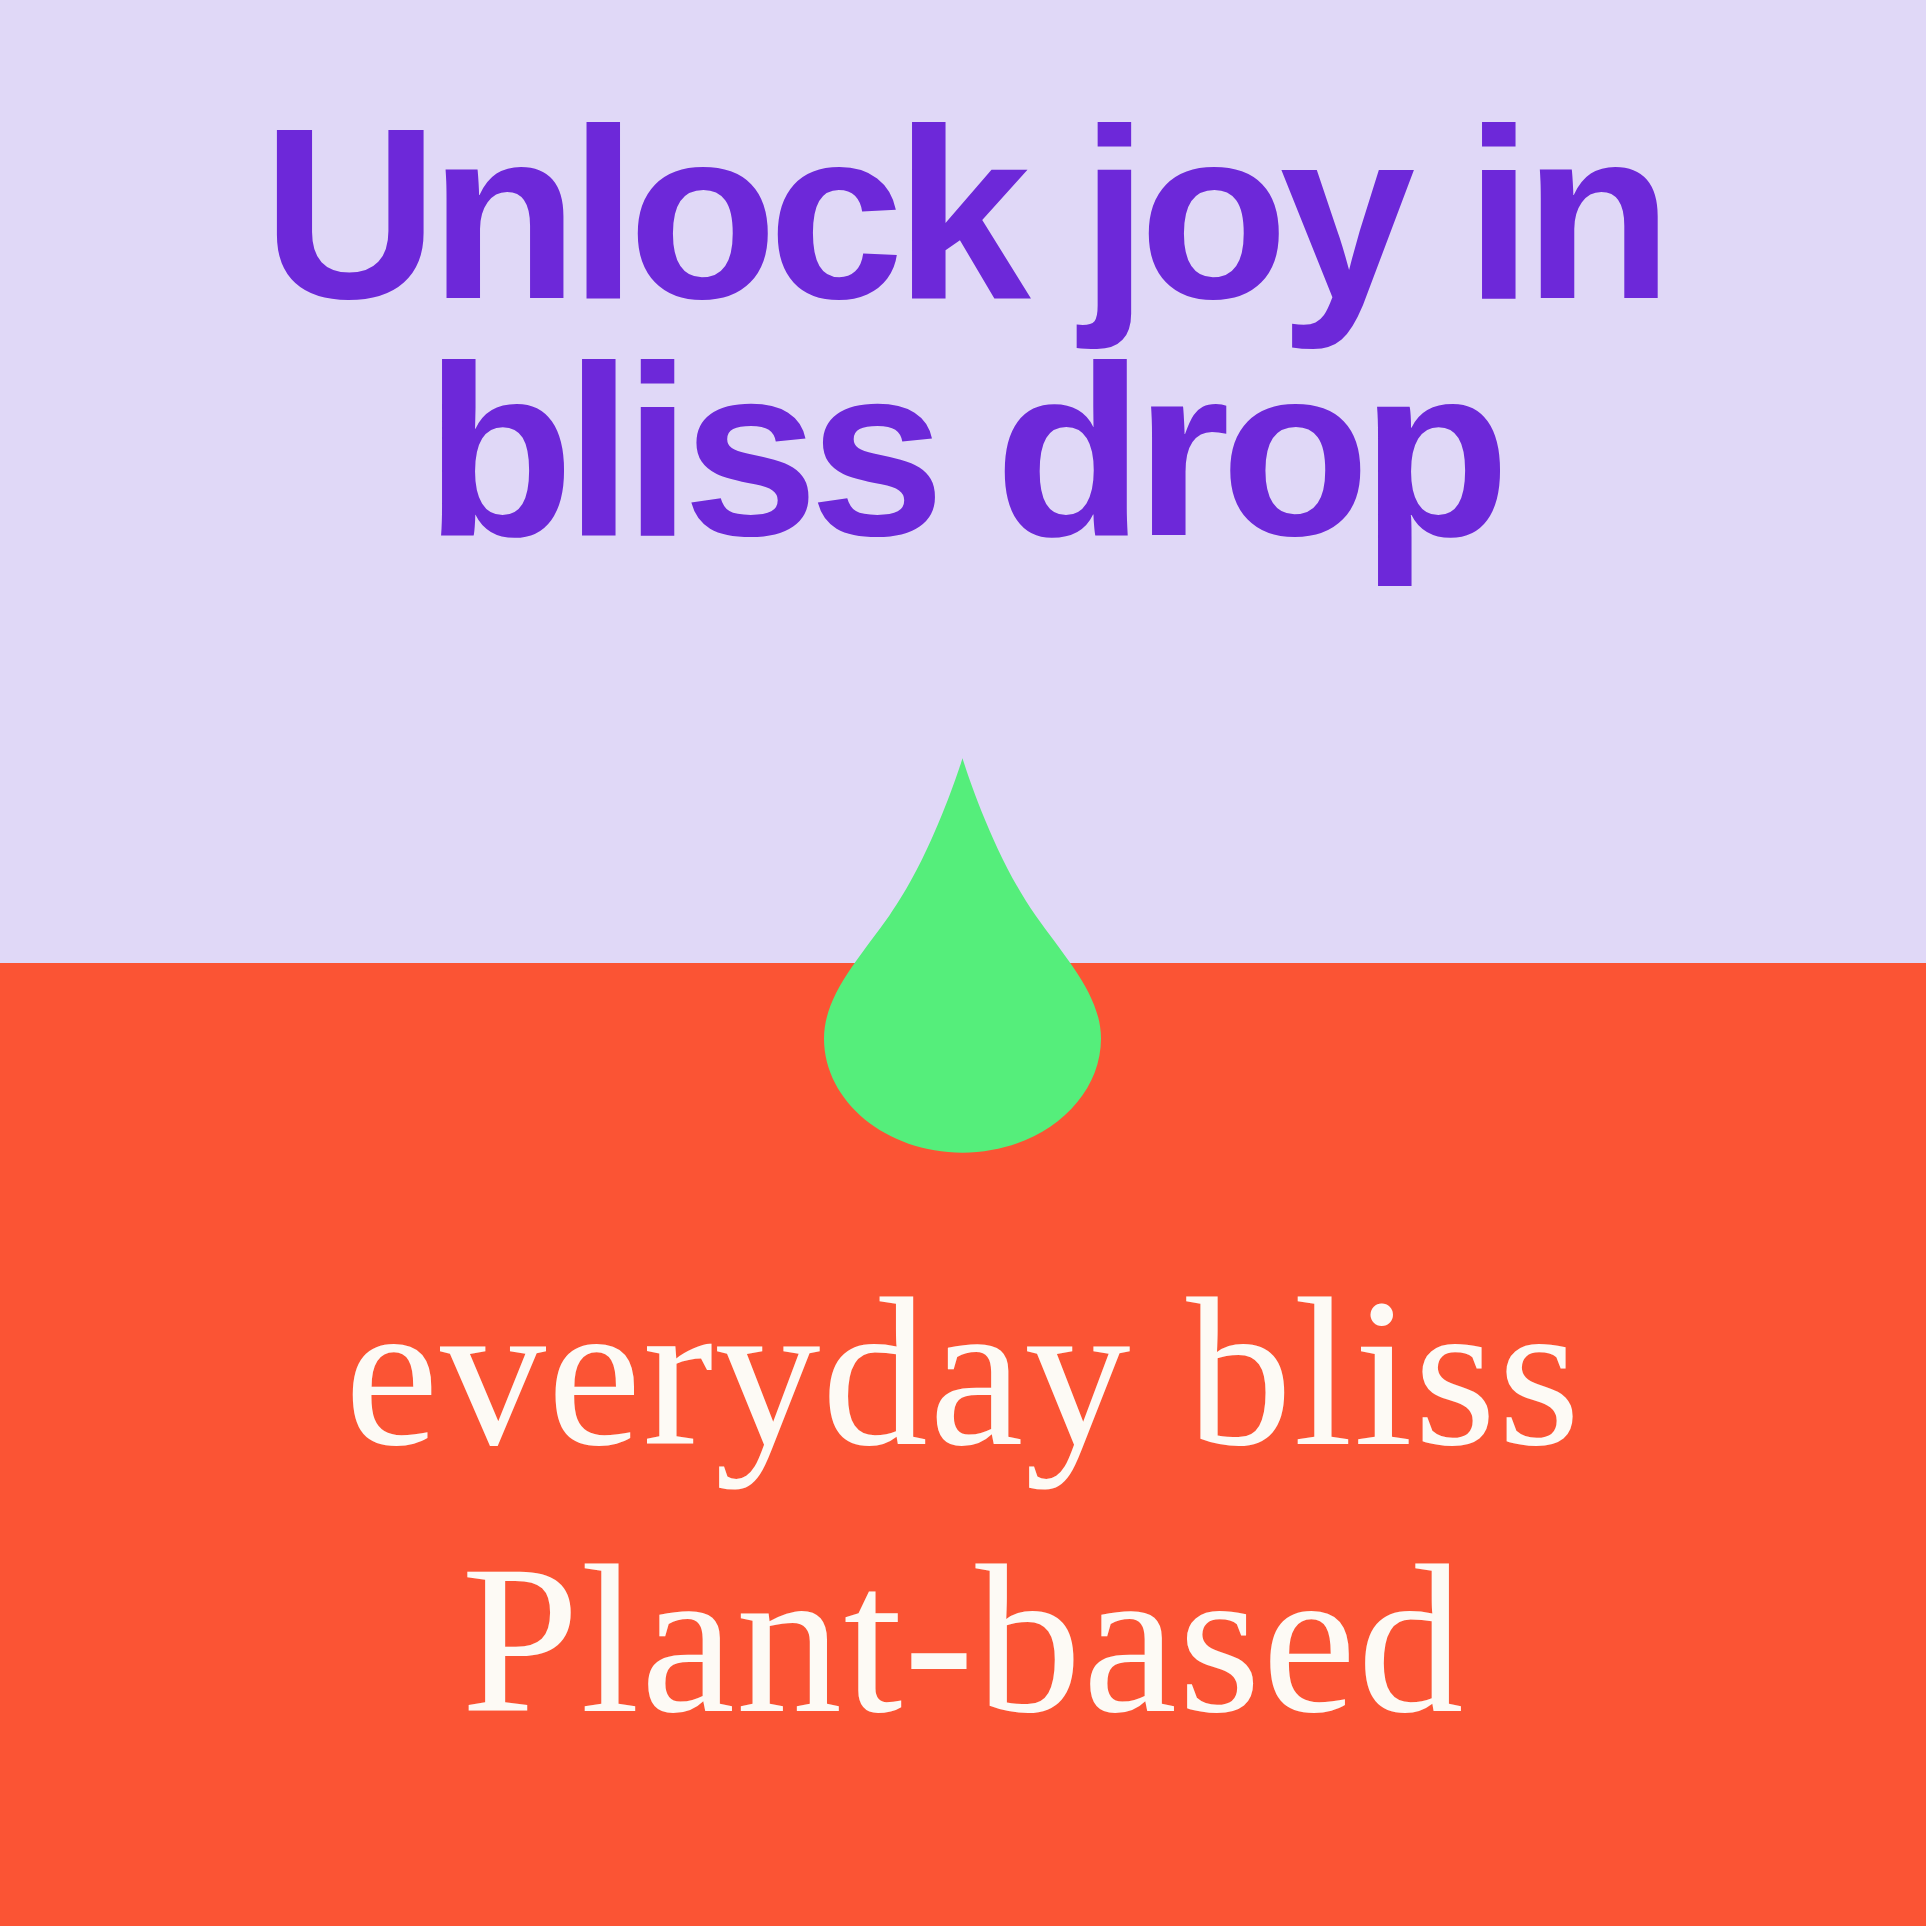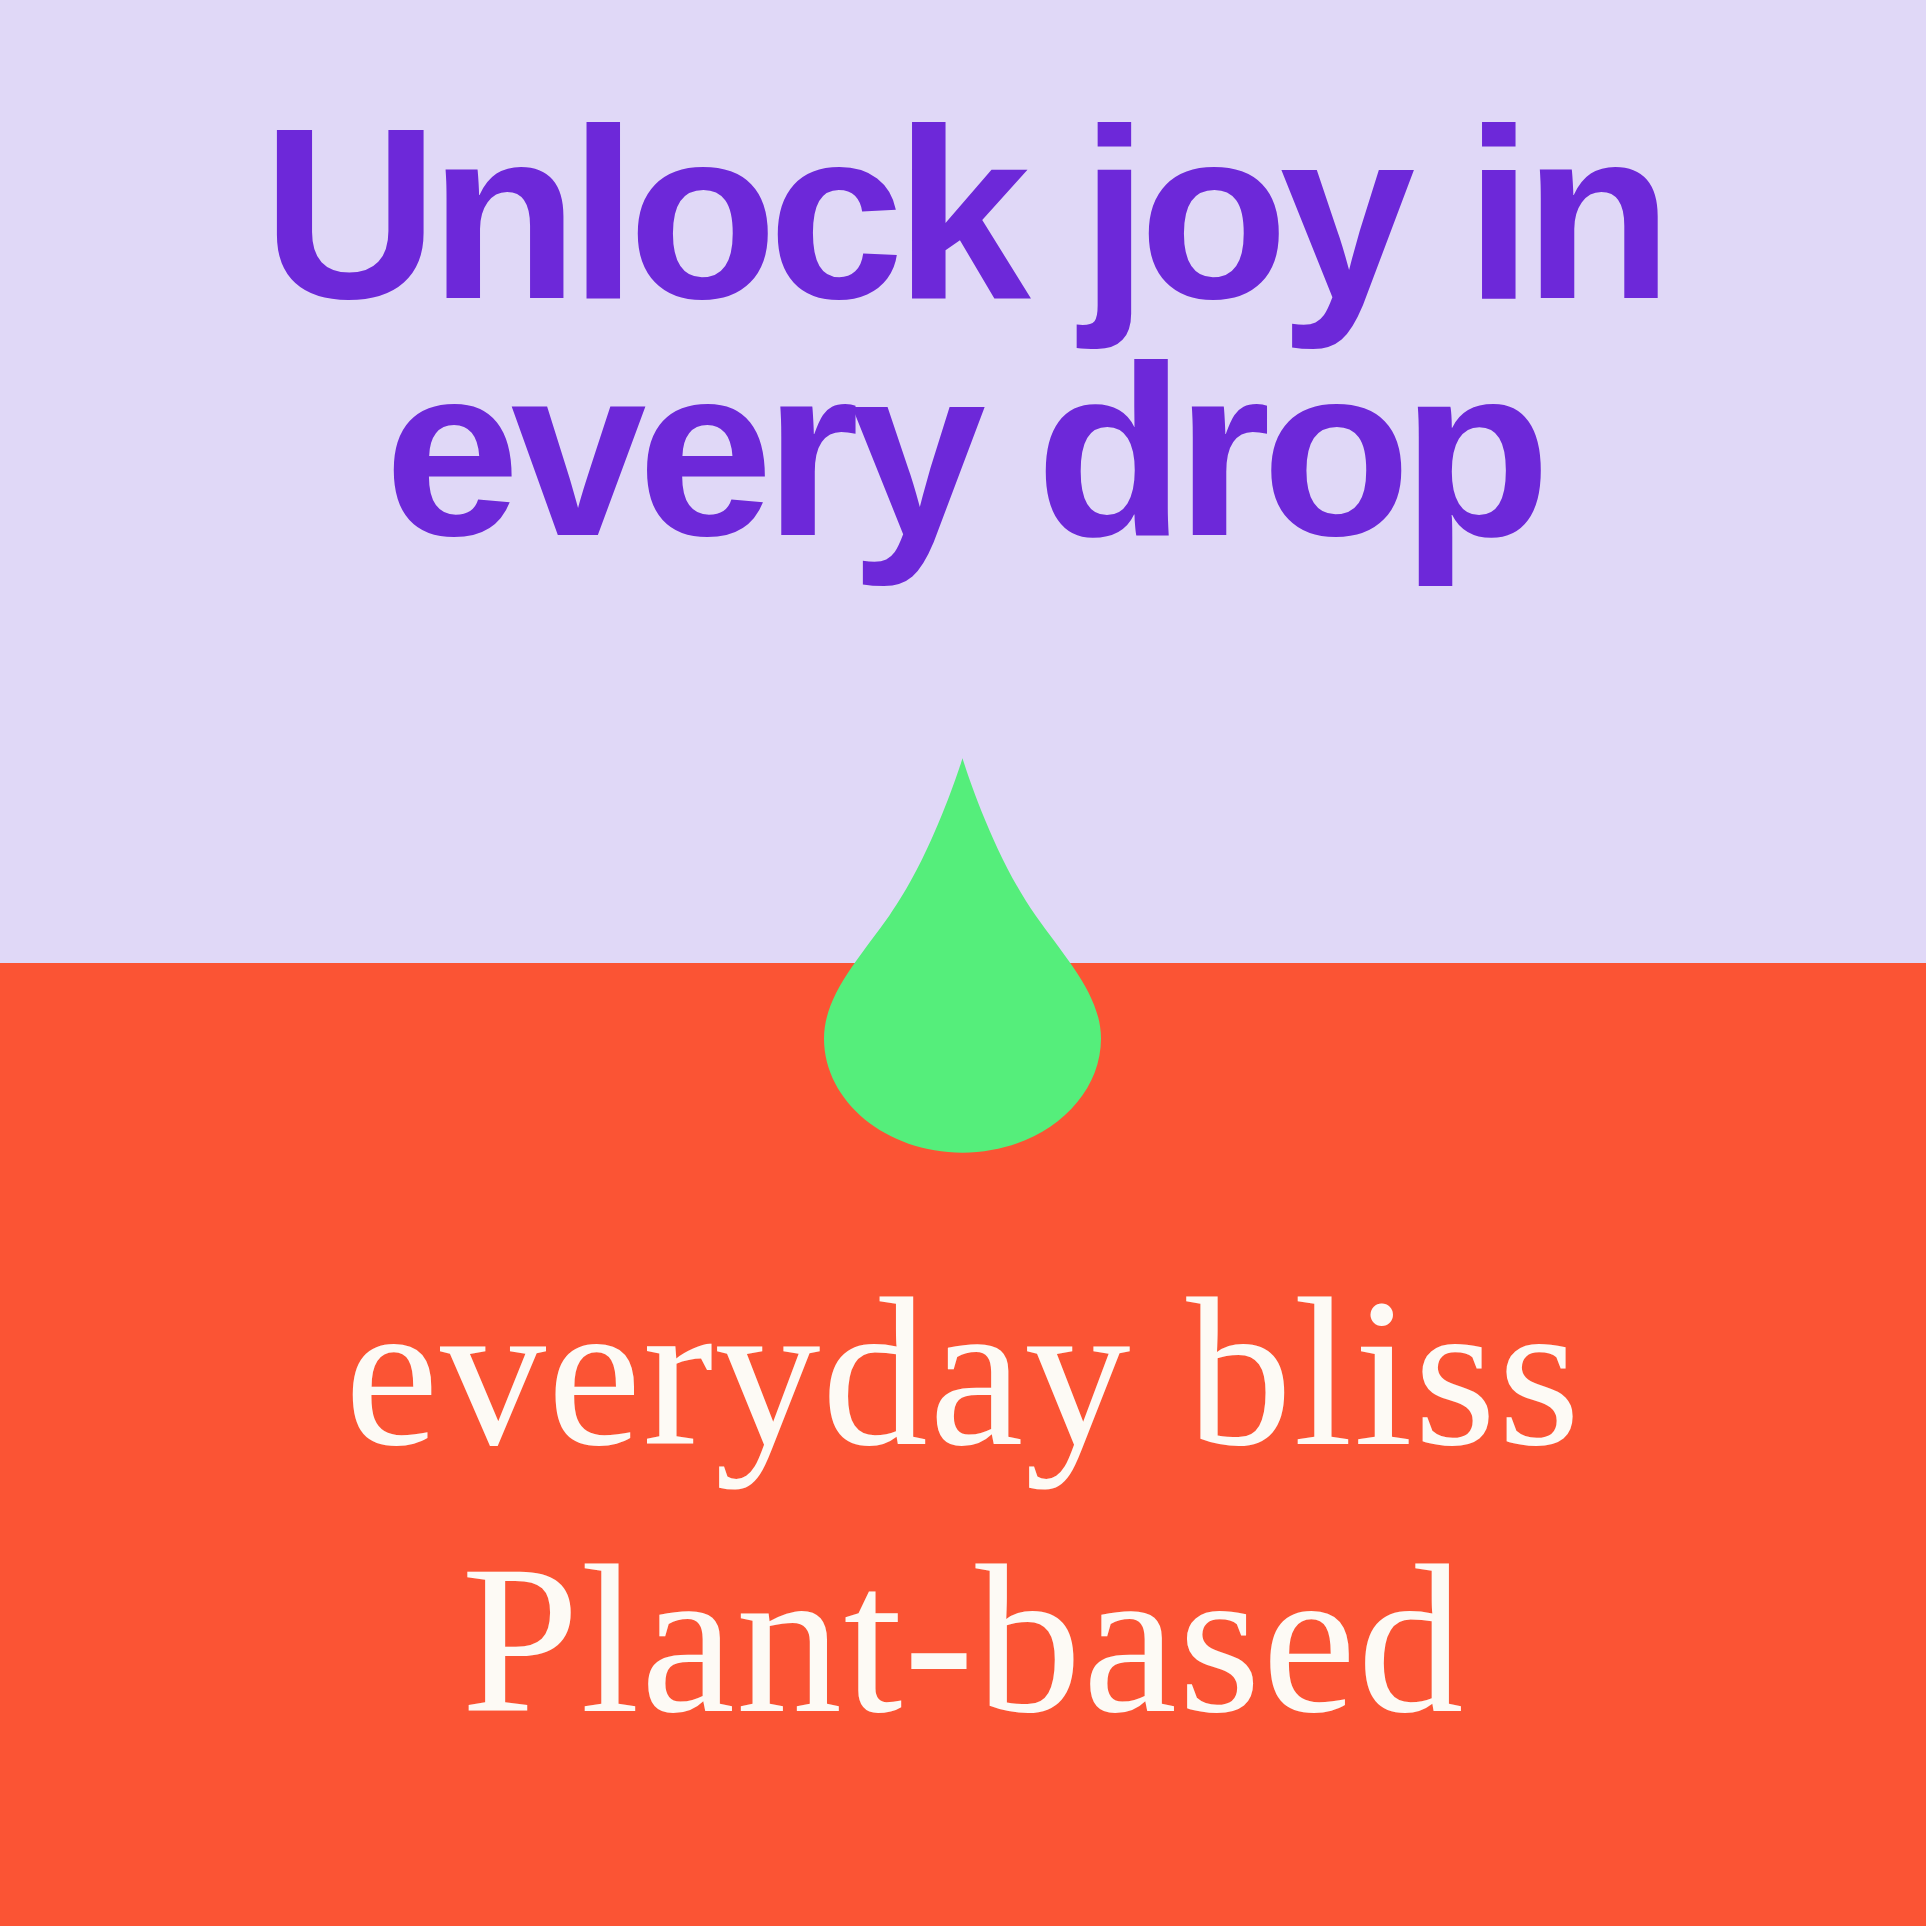--- a/index.html
+++ b/index.html
@@ -88,21 +88,21 @@
 </head>
 <body>
 
 <div id="poster">
 
   <div class="band band-top"></div>
   <div class="band band-bottom"></div>
 
   <div class="headline">
     <span class="hl-line">Unlock joy in</span>
-    <span class="hl-line">every drop</span>
+    <span class="hl-line">bliss drop</span>
   </div>
 
   <div class="droplet-wrap">
     <svg viewBox="0 0 432 615" xmlns="http://www.w3.org/2000/svg" aria-hidden="true">
       <path d="M216 0
                C216 0 262 150 330 245
                C378 313 432 370 432 437
                C432 535 335 615 216 615
                C97 615 0 535 0 437
                C0 370 54 313 102 245

